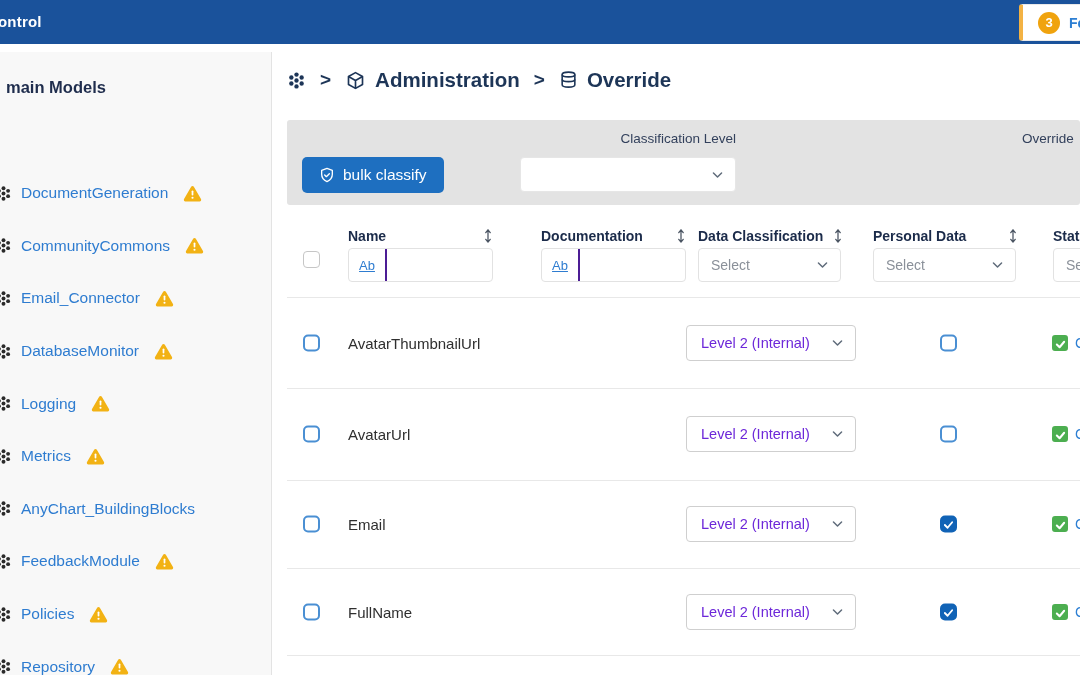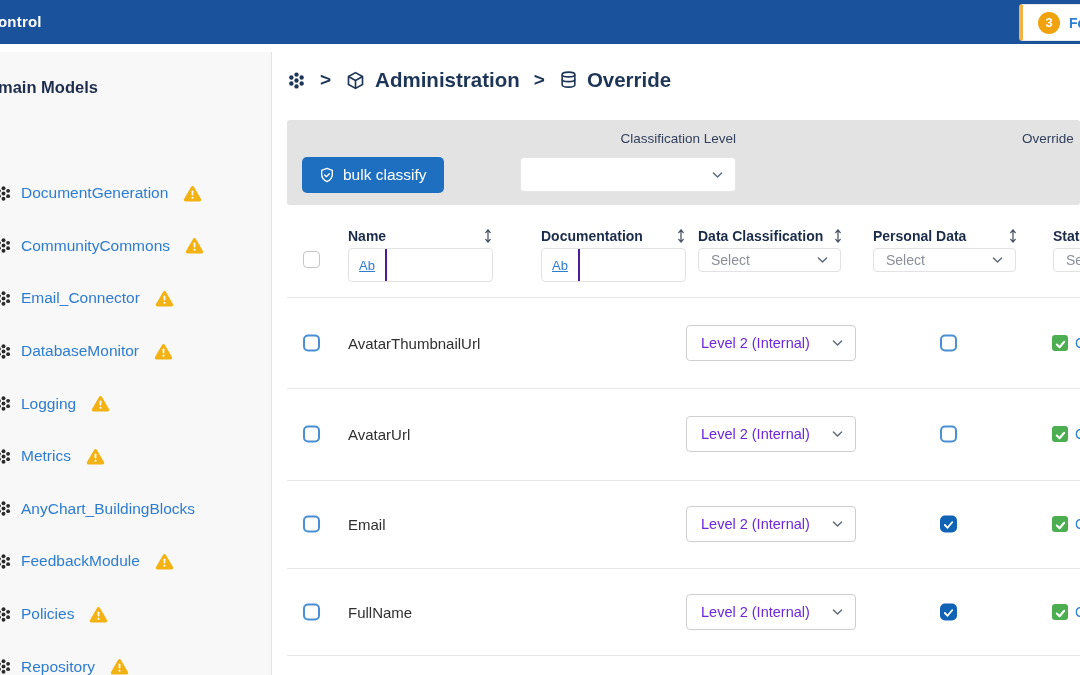--- a/index.html
+++ b/index.html
@@ -11,21 +11,21 @@
   .topbar-title { position:absolute; left:-2px; top:13px; color:#fff; font-size:15px; font-weight:600; letter-spacing:.2px; }
   .feedback-card { position:absolute; left:1019px; top:4px; width:130px; height:37px; background:#fff;
                    border:1px solid #e9e9e9; border-left:4px solid #f3b244; border-radius:3px;
                    display:flex; align-items:center; gap:9px; padding-left:15px; }
   .feedback-badge { width:22px; height:22px; border-radius:50%; background:#f0a30e; color:#fff;
                     font-size:13px; font-weight:700; display:flex; align-items:center; justify-content:center; }
   .feedback-label { color:#2d7fd3; font-size:14px; font-weight:600; white-space:nowrap; }
 
   
   .sidebar { position:absolute; left:0; top:52px; width:272px; height:623px; background:#f8f8f8;
-             border-right:1px solid #e3e3e3; overflow:hidden; }
+             border-right:1px solid #e3e3e3; overflow:hidden;padding-left:8px; }
   .sidebar-title { margin:26px 0 10px -2px; font-size:16.5px; font-weight:700; color:#1f2d4d; }
   .sb-list { position:absolute; top:115px; left:0; right:0; }
   .sb-item { height:52.6px; display:flex; align-items:center;text-align:right; }
   .sb-icon { width:17px; height:17px; margin-left:-5px; color:#2a2a2a; flex:0 0 auto; }
   .sb-icon svg { width:17px; height:17px; display:block; }
   .sb-label { color:#2e7cd0; font-size:15.5px; margin-left:9px; text-decoration:none; cursor:pointer; white-space:nowrap; }
   .warn { width:19px; height:19px; margin-left:15px; flex:0 0 auto; }
   .warn svg { width:19px; height:19px; display:block; }
 
   
@@ -56,21 +56,21 @@
   .sort { width:10px; height:16px; color:#4b5563; cursor:pointer; }
   .sort svg { width:10px; height:16px; display:block; }
   .c1{left:348px} .c2{left:541px} .c3{left:698px} .c4{left:873px} .c5{left:1053px}
 
   .filter-text { position:absolute; top:248px; width:145px; height:34px; background:#fff; border:1px solid #e2e2e2;
                  border-radius:4px; display:flex; align-items:stretch; }
   .ab { width:38px; border-right:2px solid #4c1d95; display:flex; align-items:center; justify-content:center;
         color:#2e7cd0; font-size:13px; font-weight:400; text-decoration:underline; cursor:pointer; }
   .filter-input { border:none; outline:none; flex:1; min-width:0; font-family:inherit; font-size:14px; padding:0 8px; background:transparent; }
 
-  .filter-select { position:absolute; top:248px; width:143px; height:24px; background:#fff; border:1px solid #e2e2e2;
+  .filter-select { position:absolute; top:248px; width:143px; height:34px; background:#fff; border:1px solid #e2e2e2;
                    border-radius:4px; cursor:pointer; }
   .filter-select .ph { position:absolute; left:12px; top:50%; transform:translateY(-50%); color:#8a9099; font-size:14px; }
 
   .hdr-cb { position:absolute; left:303px; top:251px; }
 
   
   .cb { width:17px; height:17px; border:2px solid #4a8fd3; border-radius:5px; background:#fff; cursor:pointer; position:relative; }
   .cb.gray { border-color:#c6c6c6; border-width:1.5px; border-radius:4px; }
   .cb svg { display:none; position:absolute; left:1px; top:2px; width:11px; height:11px; }
   .cb.checked { background:#1163b6; border-color:#1163b6; }

